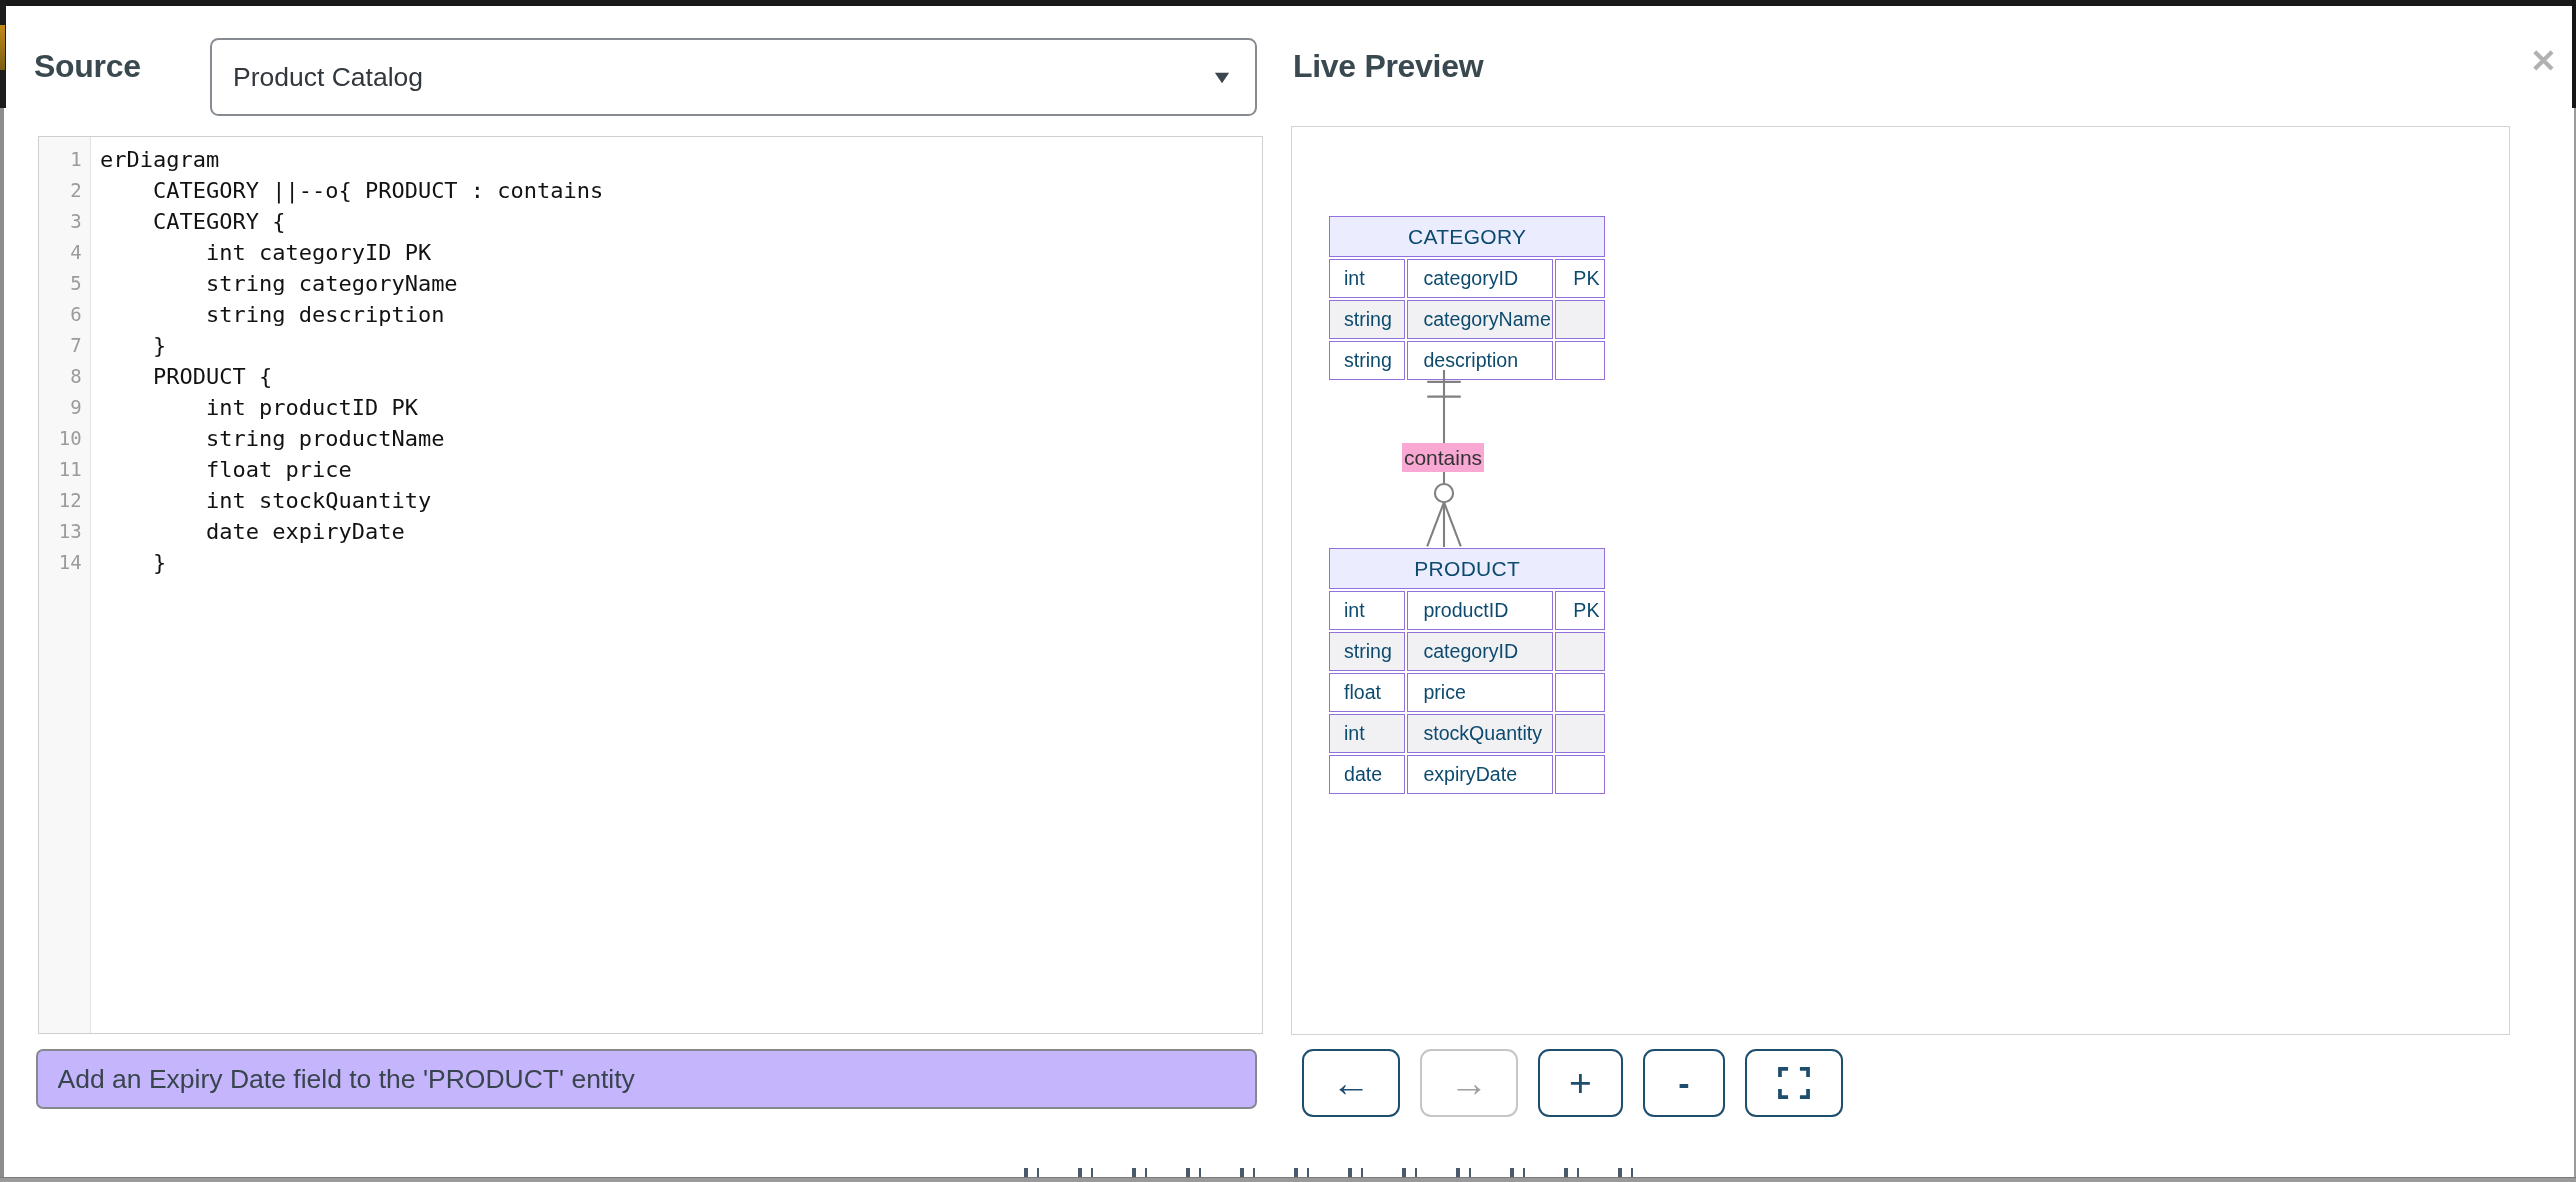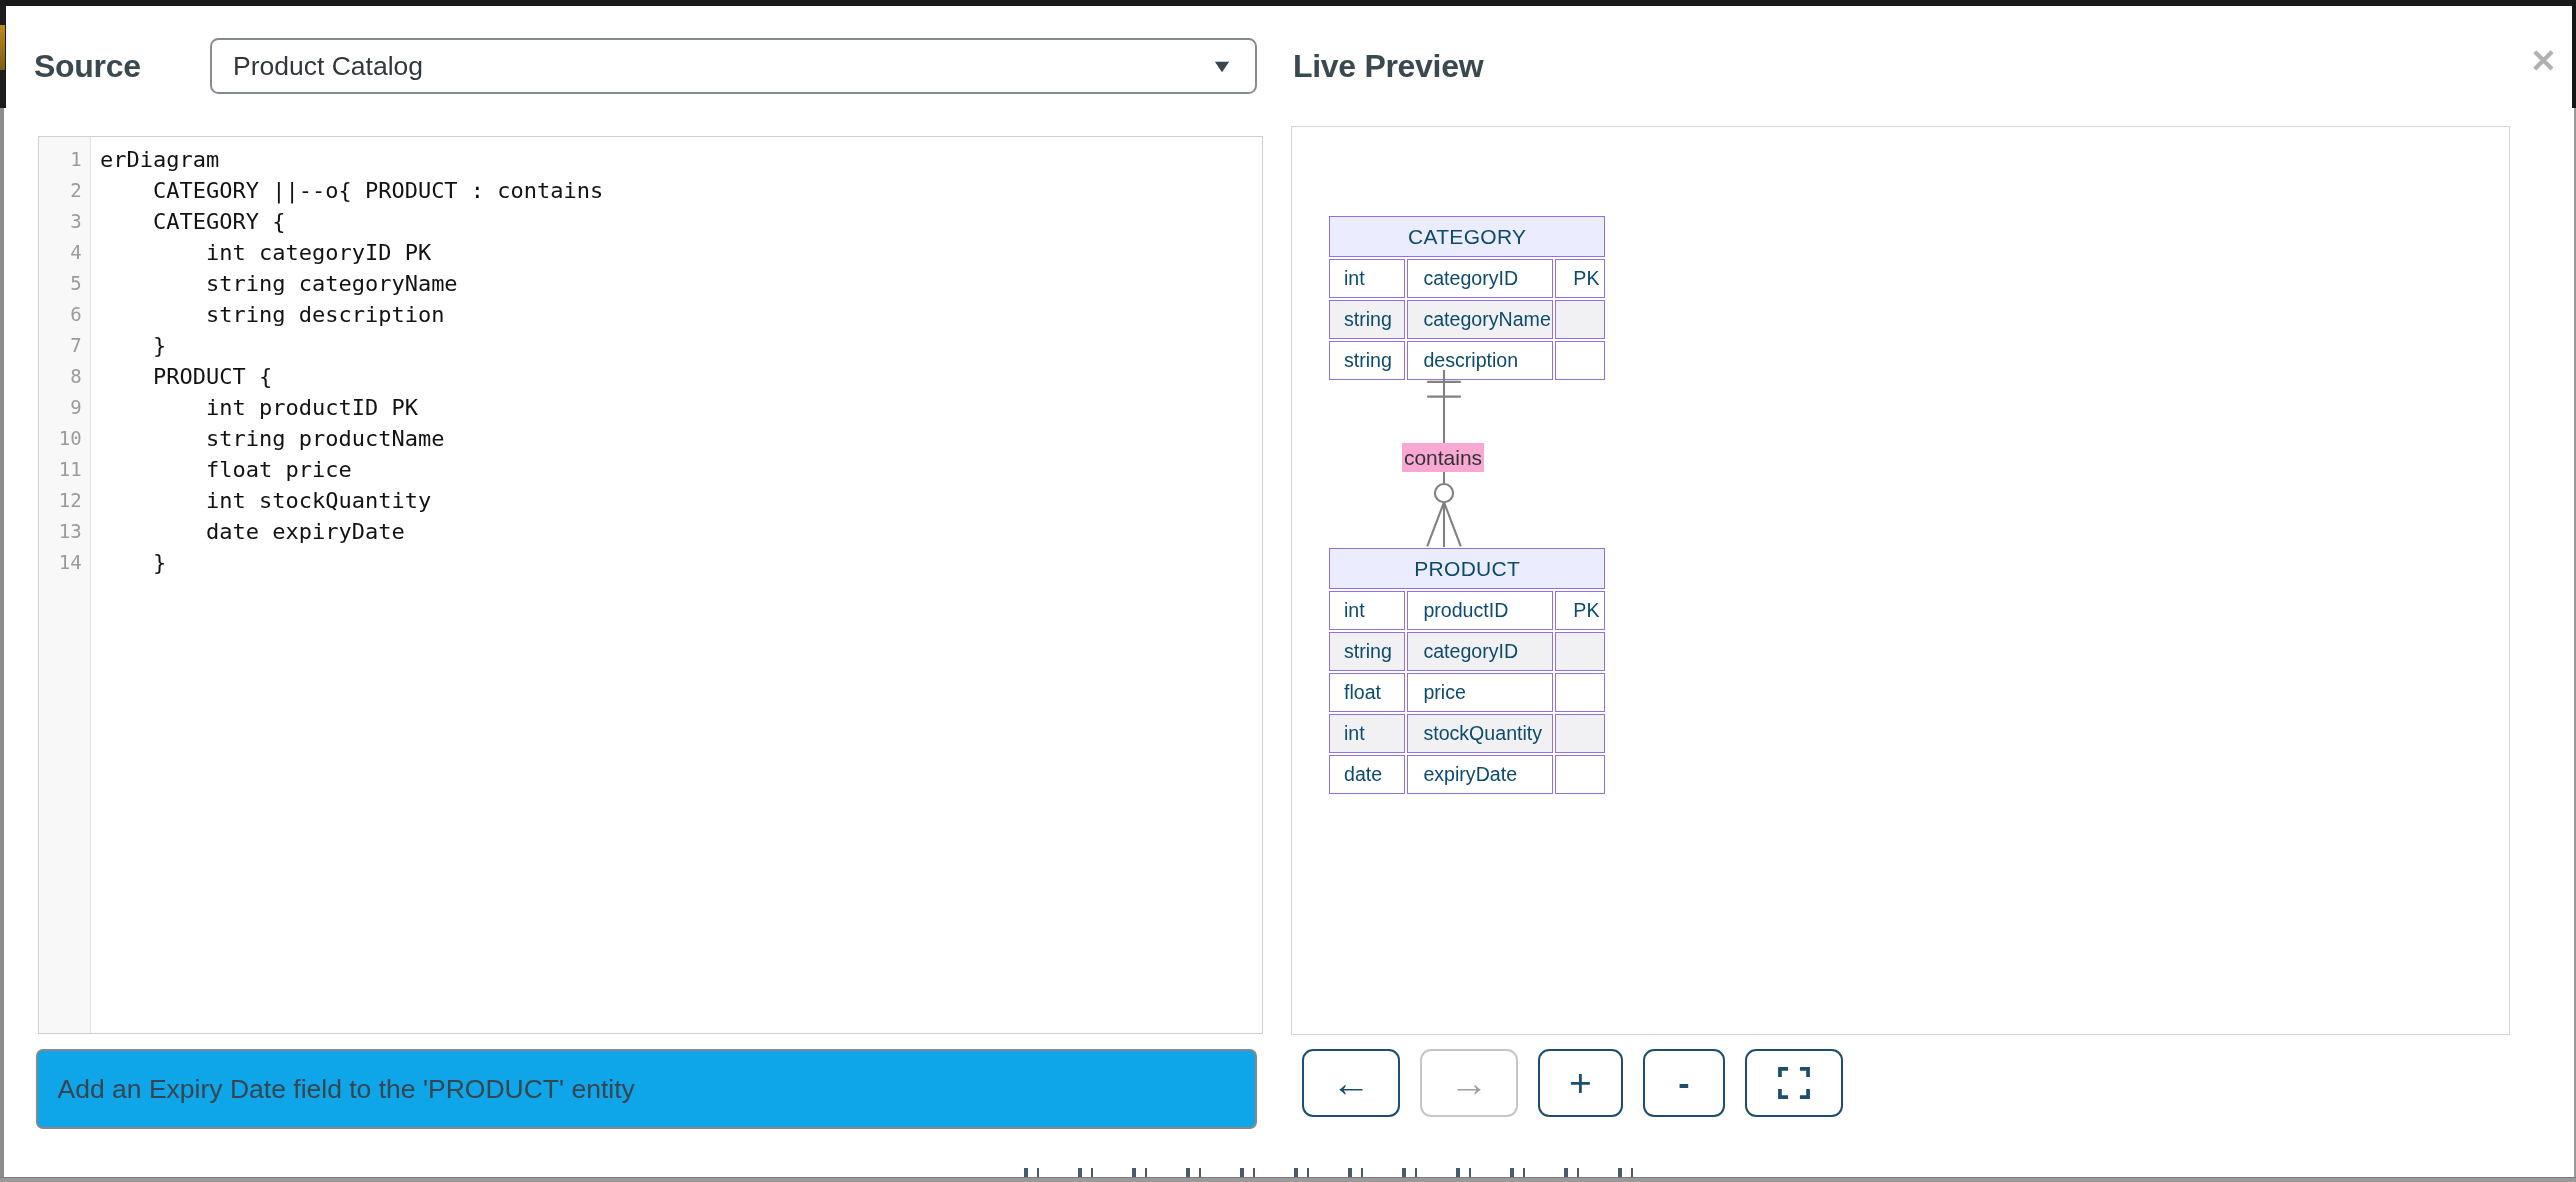--- a/index.html
+++ b/index.html
@@ -16,39 +16,39 @@
   .bar-right-dark{position:absolute;right:0;top:0;width:4.2px;height:108px;background:#161616;z-index:31;}
 
   .close-btn{position:absolute;left:2524px;top:41px;width:39px;height:39px;display:flex;align-items:center;justify-content:center;
              font-size:32px;font-weight:700;color:#b1b1b1;cursor:pointer;z-index:25;}
 
   .panel-title{position:absolute;font-size:32px;font-weight:700;color:#3a4850;letter-spacing:-0.3px;}
   #source-title{left:34px;top:48px;}
   #preview-title{left:1293px;top:48px;}
 
   
-  .dd{position:absolute;left:210px;top:38px;width:1047px;height:56px;box-sizing:border-box;
+  .dd{position:absolute;left:210px;top:38px;width:1047px;height:78px;box-sizing:border-box;
       border:2.1px solid #858b91;border-radius:8.4px;background:#fff;display:flex;align-items:center;
       justify-content:space-between;padding:0 24px 0 21px;cursor:pointer;}
   .dd-value{font-size:26.5px;color:#32373d;}
   .dd-caret{font-size:18px;color:#3a4750;transform:scaleX(1.35);}
 
   
   .editor{position:absolute;left:38px;top:136px;width:1225px;height:898px;box-sizing:border-box;
           border:1.4px solid #cfcfcf;background:#fff;display:flex;overflow:hidden;
           font-family:"DejaVu Sans Mono","Liberation Mono",monospace;}
   .gutter{width:52px;background:#f8f8f8;border-right:1.4px solid #e2e2e2;padding-top:7px;box-sizing:border-box;flex:none;}
   .gutter .ln{height:31px;line-height:31px;text-align:right;padding-right:8.4px;color:#9b9b9b;font-size:19px;}
   .codearea{padding:7px 0 0 9px;flex:1;}
   .codearea .cl{height:31px;line-height:31px;font-size:22px;color:#121212;white-space:pre;}
 
   
-  .prompt{position:absolute;left:36px;top:1049px;width:1221px;height:80px;box-sizing:border-box;
+  .prompt{position:absolute;left:36px;top:1049px;width:1221px;height:60px;box-sizing:border-box;
           border:2.1px solid #85898e;border-radius:7px;font-size:26.5px;color:#39454e;padding:0 19.6px;
-          font-family:"Liberation Sans",sans-serif;outline:none;background:#0ea5e9;}
+          font-family:"Liberation Sans",sans-serif;outline:none;background:#c4b5fd;}
 
   
   .preview-box{position:absolute;left:1291px;top:126px;width:1219px;height:909px;box-sizing:border-box;
                border:1.4px solid #d4d4d4;background:#fff;}
 
   .entity{position:absolute;border-collapse:collapse;font-family:"Liberation Sans",sans-serif;}
   .entity td{border:1.4px solid #9370DB;padding:0;color:#0c4a6e;font-size:19.6px;height:37px;background:#fff;}
   .entity .ehead{background:#ECECFF;text-align:center;font-size:21px;height:39px;letter-spacing:0.3px;}
   .entity tr.even td{background:#f1f1f4;}
   .entity .tcol{width:60px;padding-left:14px;}

